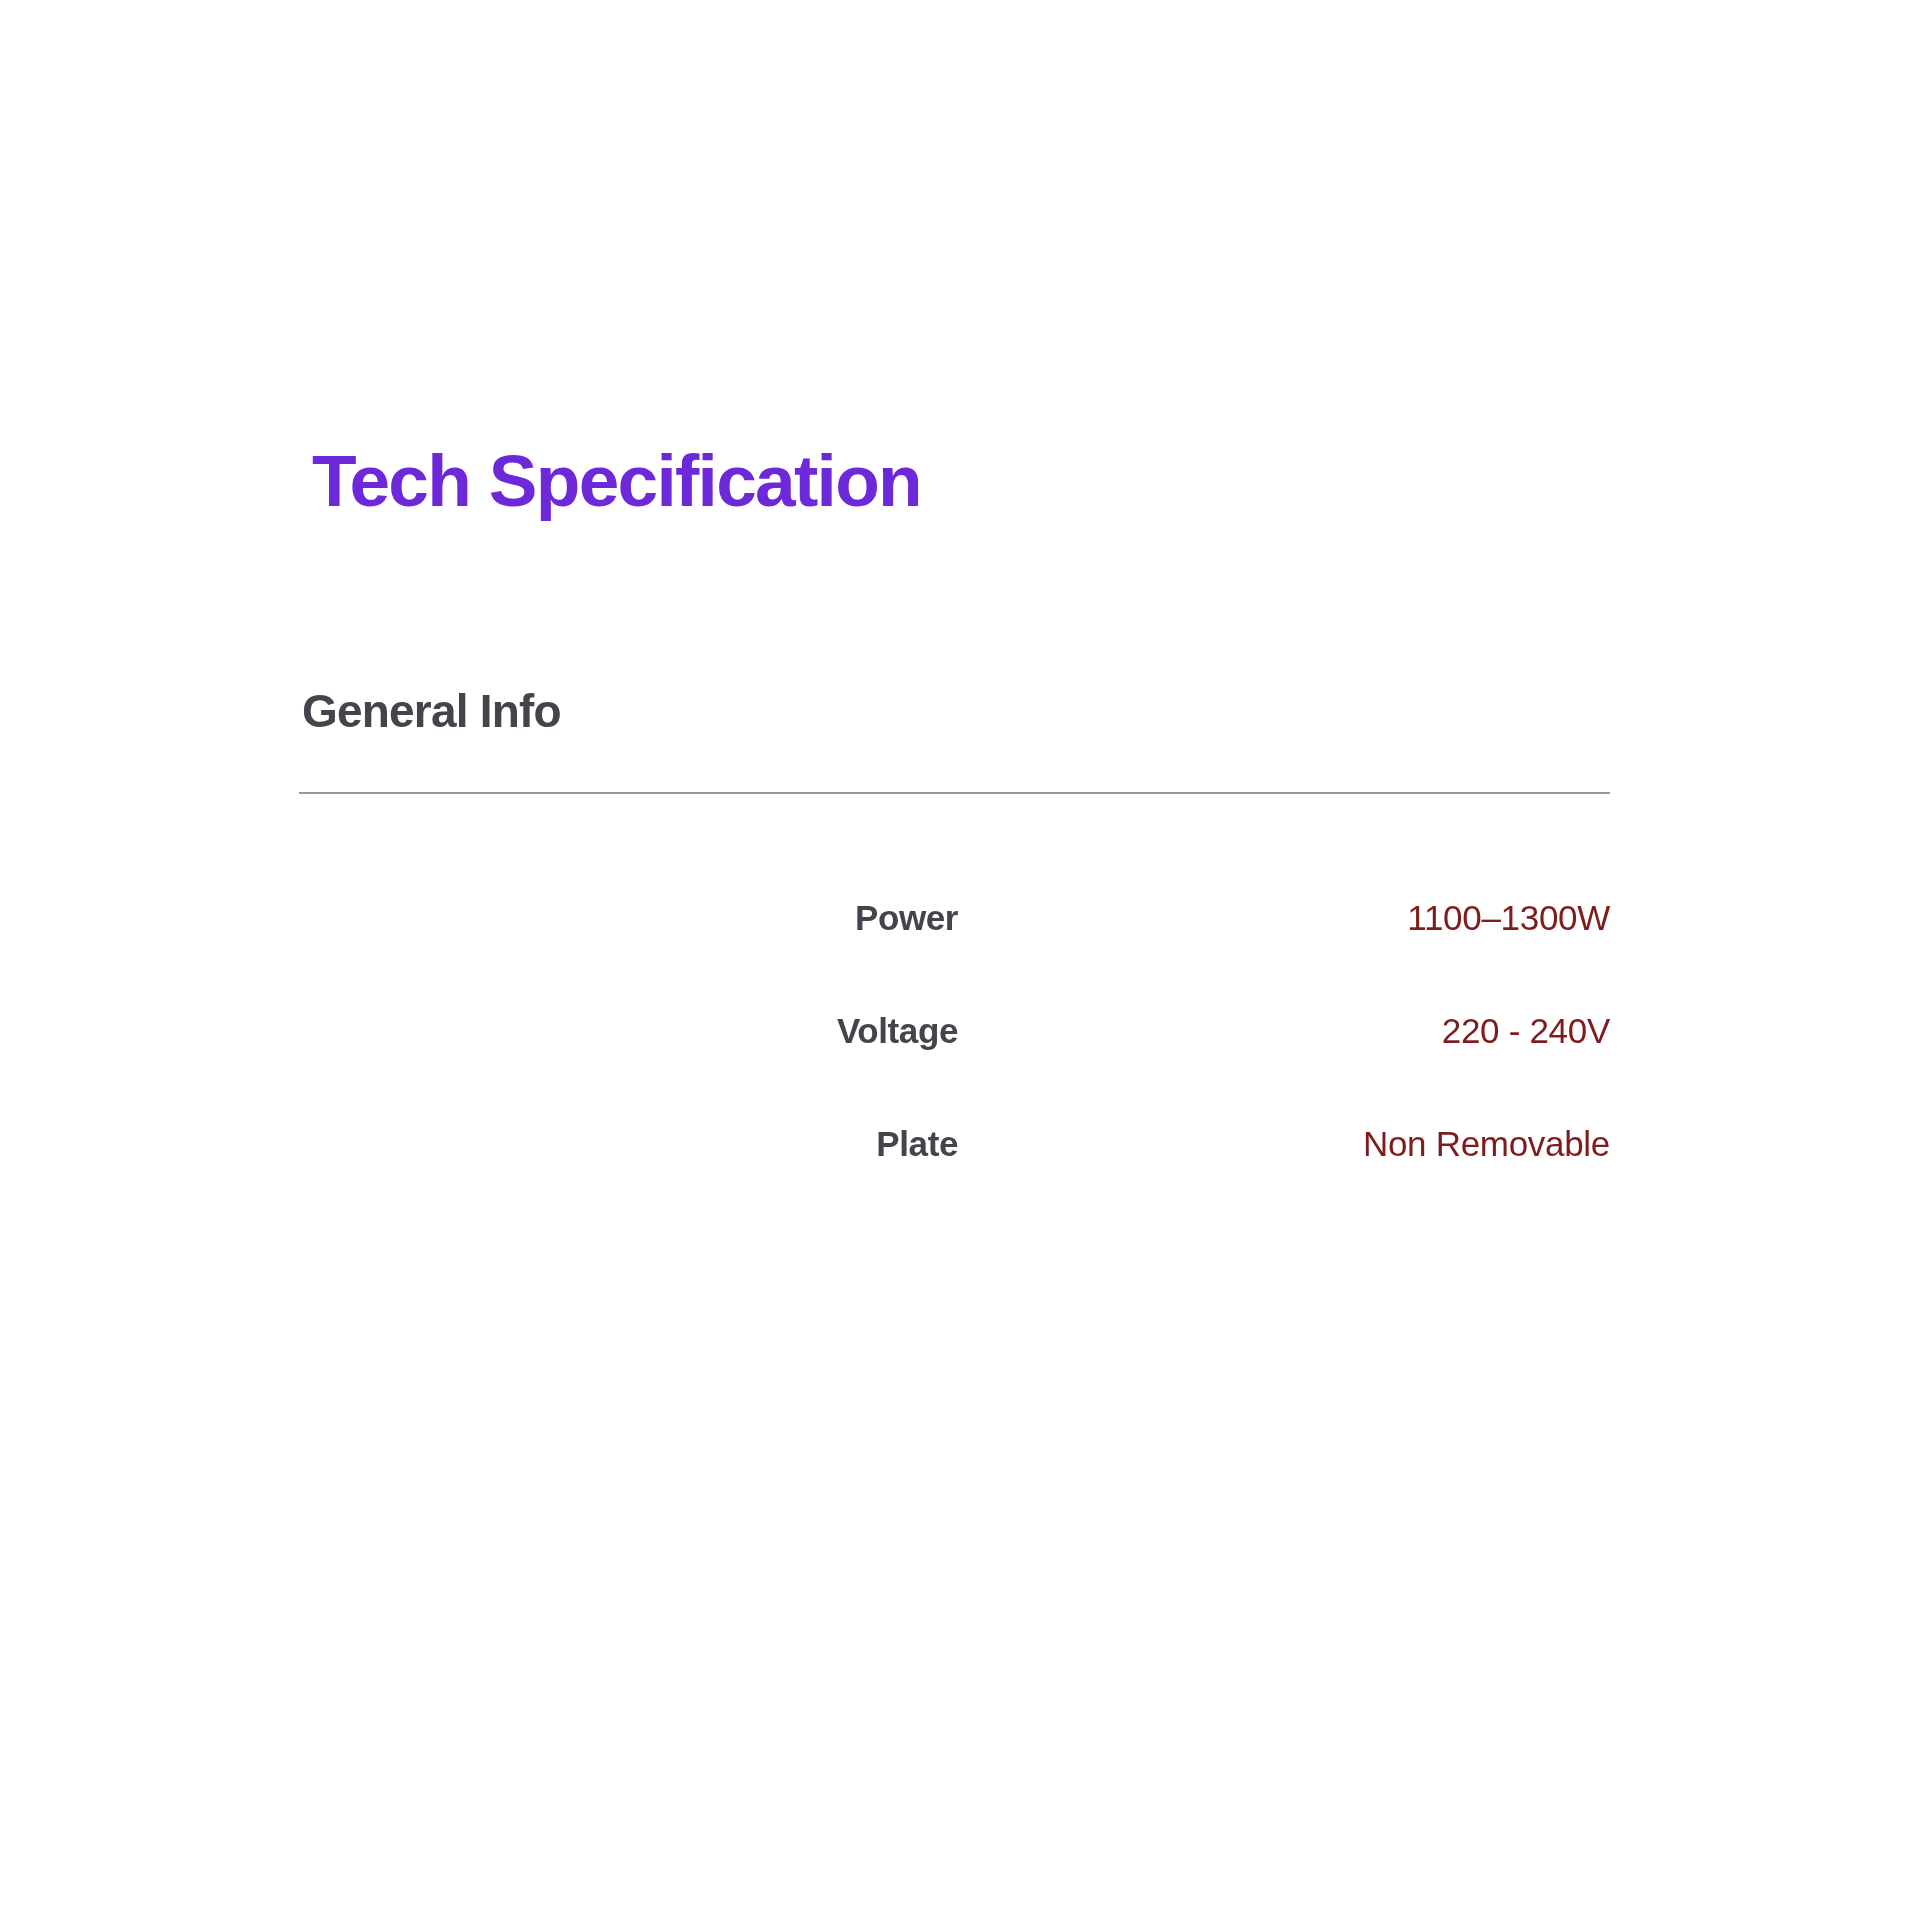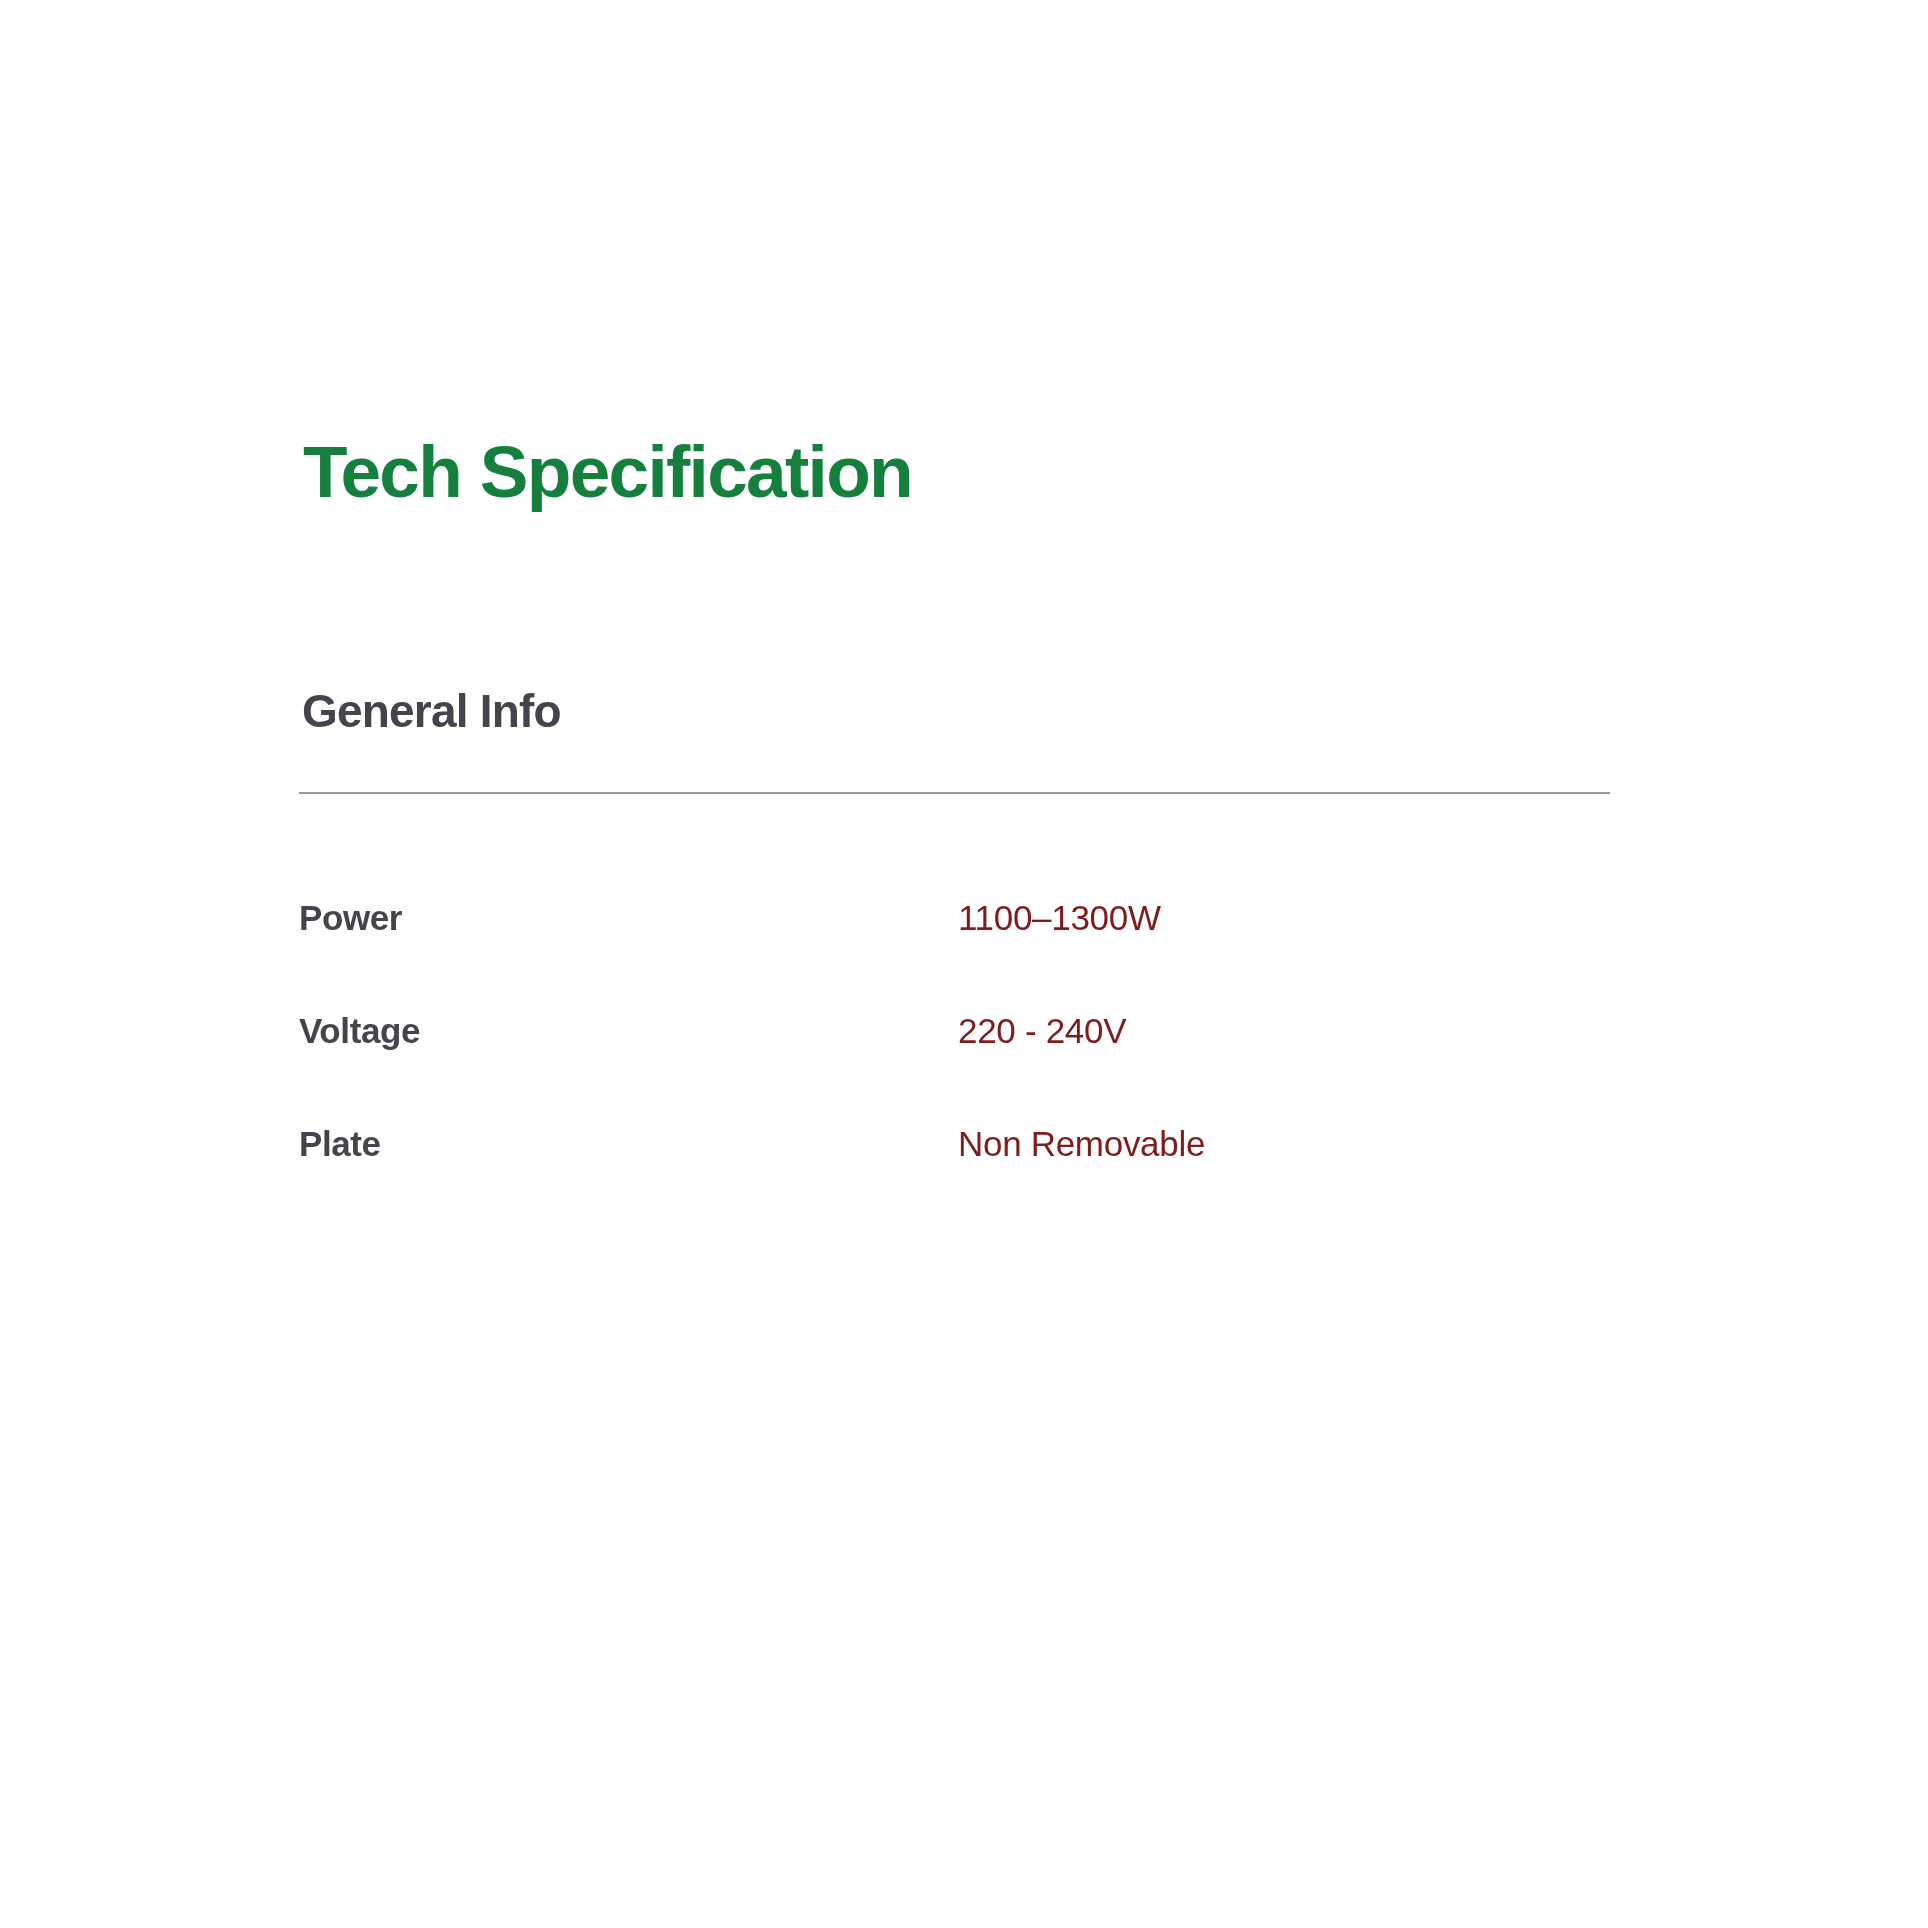--- a/index.html
+++ b/index.html
@@ -27,22 +27,22 @@
     left: 299px;
     top: 431px;
     width: 1318px;
   }
 
   .page-title {
     font-size: 73px;
     font-weight: 700;
     letter-spacing: -1.7px;
     line-height: 1.0;
-    color: #15803d;
-    margin: 4px;
+    color: #6d28d9;
+    margin: 13px;
     padding: 0;
     white-space: nowrap;
   }
 
   .section {
     margin-top: 0;
   }
 
   .section-heading {
     font-size: 46px;
@@ -72,20 +72,21 @@
   .spec-table {
     position: absolute;
     left: 0;
     top: 467px;
     width: 1311px;
     border-collapse: collapse;
   }
 
   .spec-row {
     height: 113px;
+    text-align: right;
   }
 
   .spec-label {
     width: 659px;
     font-size: 35px;
     font-weight: 700;
     letter-spacing: -0.4px;
     color: #44444c;
     vertical-align: top;
     padding: 0;

